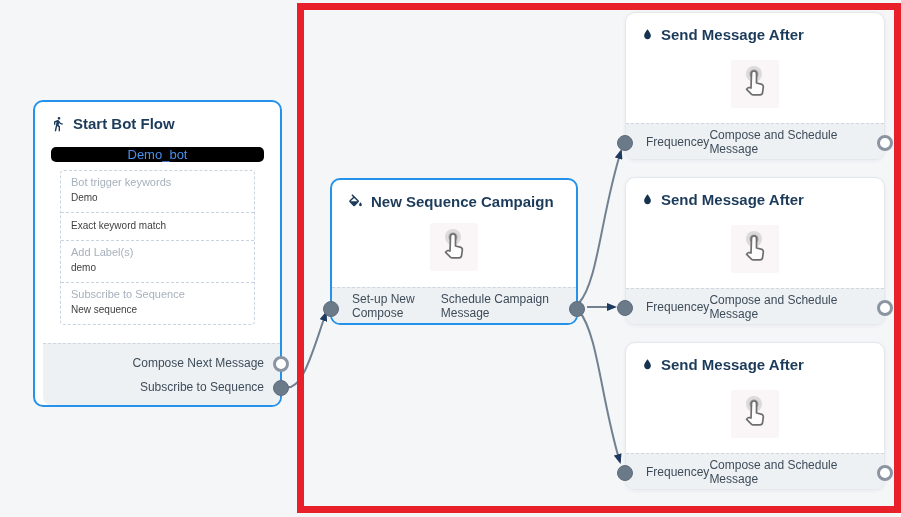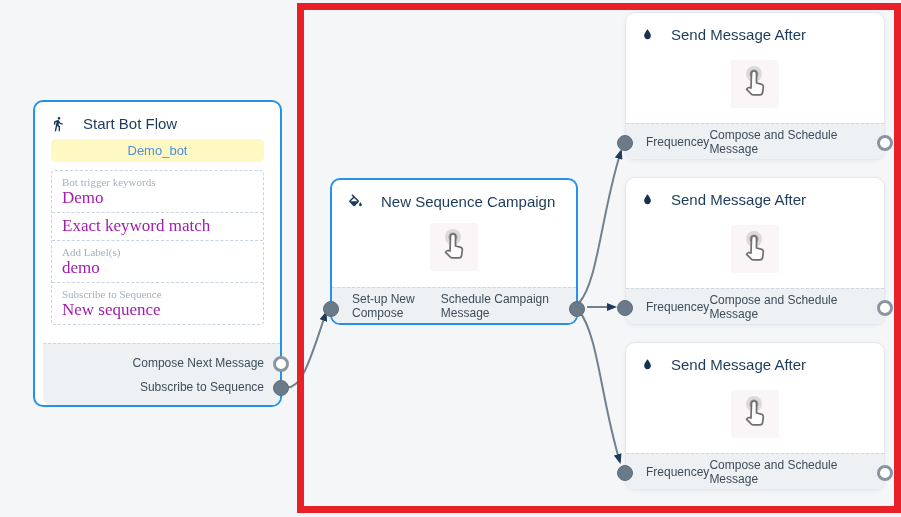--- a/index.html
+++ b/index.html
@@ -10,33 +10,33 @@
   .edges{position:absolute;left:0;top:0;z-index:2;pointer-events:none;}
 
   
   .highlight-rect{position:absolute;left:297px;top:3px;width:604px;height:510px;
     border:7px solid #e8202a;box-sizing:border-box;z-index:9;pointer-events:none;}
 
   
   .node{position:absolute;background:#ffffff;border-radius:10px;box-sizing:border-box;z-index:3;}
   .node.blue{border:2px solid #2492eb;}
   .node.gray{border:1px solid #e4e7eb;box-shadow:0 1px 4px rgba(25,40,60,.06);}
-  .node-header{display:flex;align-items:center;gap:17px;padding:12px 15px 6px 15px;
-    font-size:15px;font-weight:normal;color:#1c3b5a;line-height:19px;}
+  .node-header{display:flex;align-items:center;gap:7px;padding:12px 15px 6px 15px;
+    font-size:15px;font-weight:bold;color:#1c3b5a;line-height:19px;}
   .node-header svg{flex:0 0 auto;}
 
   
   .start-node{left:33px;top:100px;width:249px;height:307px;}
-  .bot-btn{margin:0 16px 8px 16px;height:23px;background:#fef9c3;border-radius:5px;
+  .bot-btn{margin:8px 16px 8px 16px;height:15px;background:#000000;border-radius:5px;
     display:flex;align-items:center;justify-content:center;font-size:13px;color:#4a8fe8;}
-  .fields{margin:0 16px;border:1px dashed #c8d4e2;border-radius:4px;font-family:Liberation Serif, serif;}
+  .fields{margin:0 25px;border:1px dashed #c8d4e2;border-radius:4px;}
   .field{padding:4px 10px 6px 10px;}
   .field + .field{border-top:1px dashed #c8d4e2;}
   .field-label{font-size:11px;color:#a6b0bc;line-height:14px;}
-  .field-value{font-size:17px;color:#a21caf;line-height:17px;}
+  .field-value{font-size:10px;color:#404040;line-height:17px;}
   .start-footer{position:absolute;left:0;right:0;bottom:0;height:62px;background:#eef1f4;
     border-top:1px dashed #cfd6dd;border-radius:0 0 8px 8px;display:flex;flex-direction:column;
     justify-content:center;gap:10px;padding-right:16px;box-sizing:border-box;margin-left:8px;}
   .out-row{font-size:12px;color:#3e4c59;text-align:right;line-height:14px;}
 
   
   .campaign-node{left:330px;top:178px;width:248px;height:147px;}
   .send-node{left:625px;width:260px;height:148px;}
   .send-node.n1{top:12px;} .send-node.n2{top:177px;} .send-node.n3{top:342px;}
   .hand-wrap{width:48px;height:48px;margin:6px auto 0 auto;background:#faf5f7;border-radius:3px;

